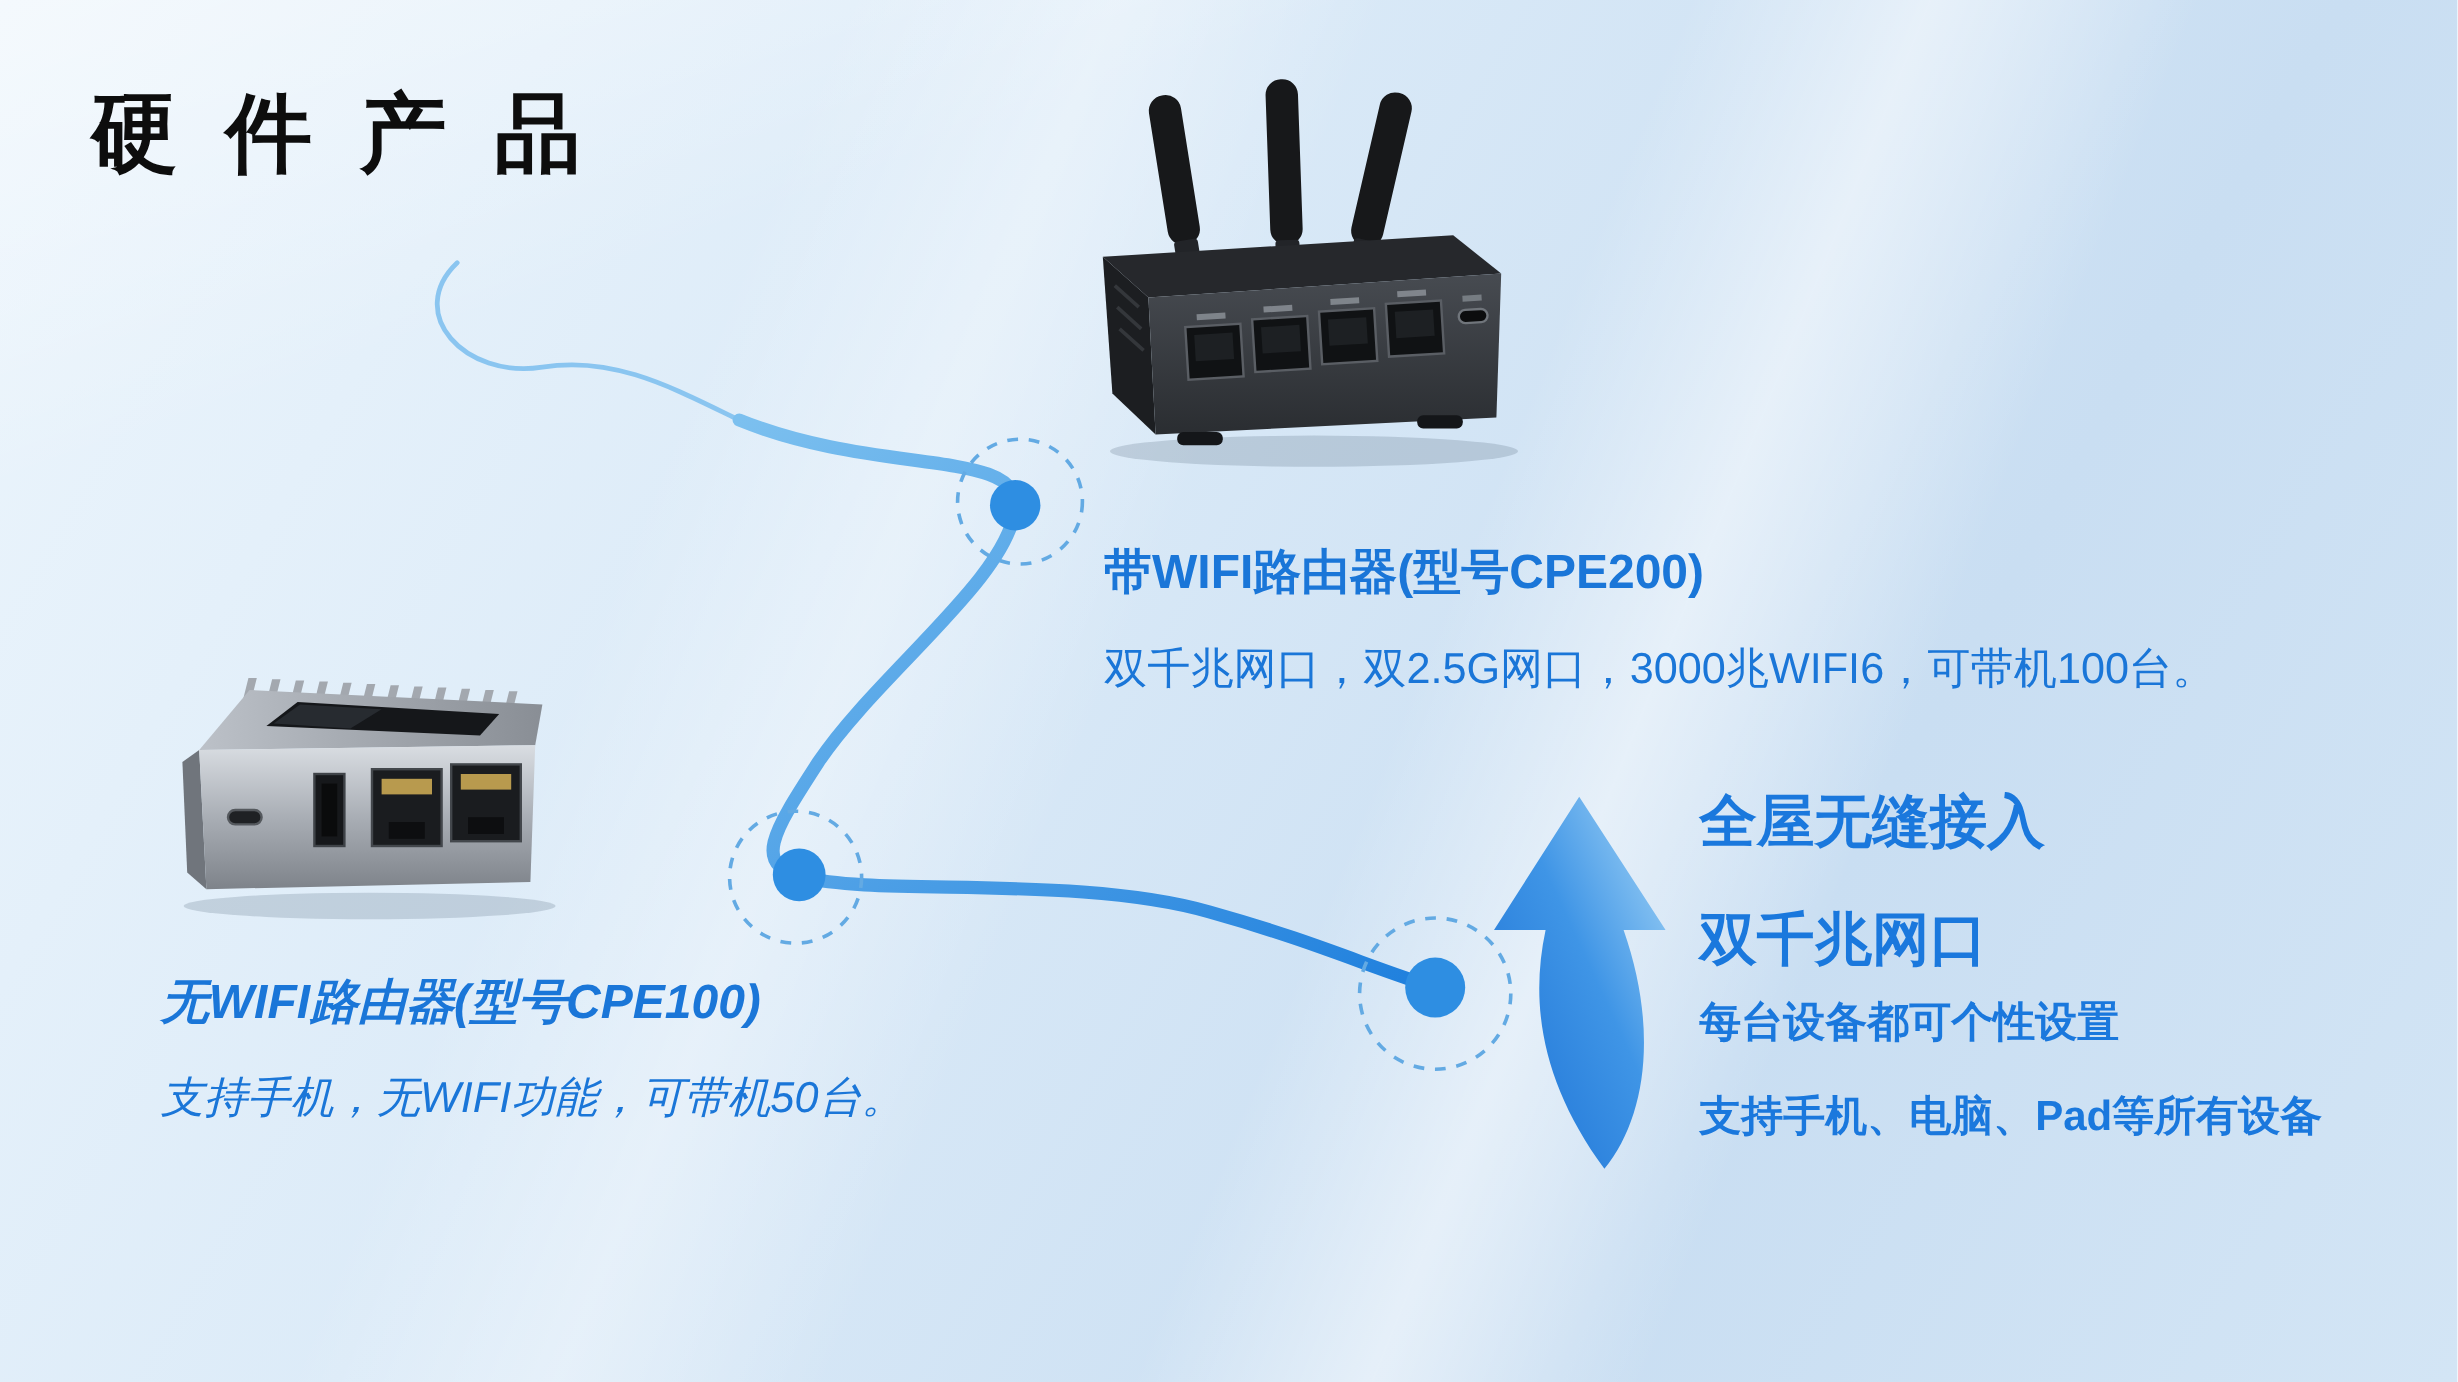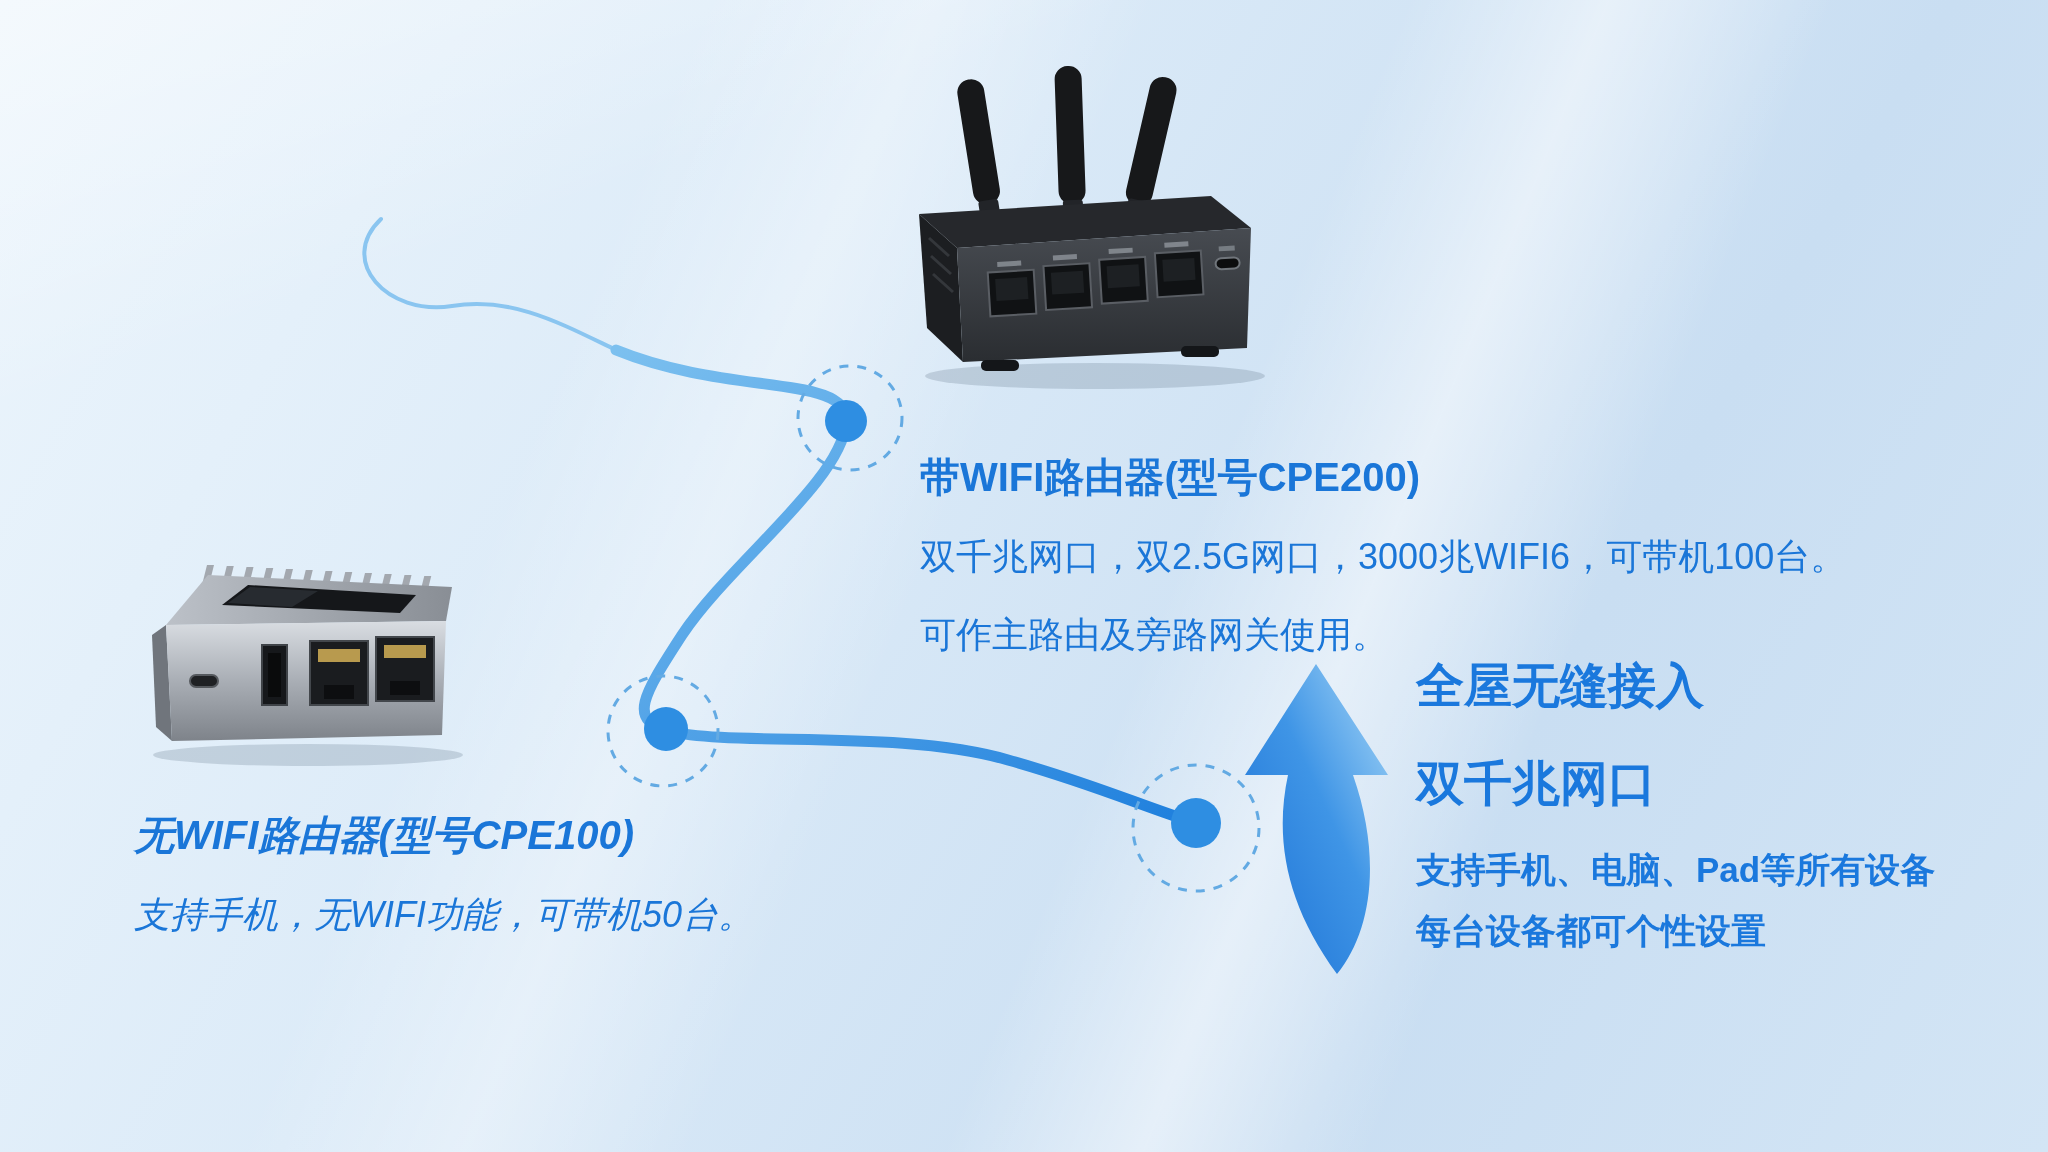--- a/index.html
+++ b/index.html
@@ -63,20 +63,21 @@
 
     <circle cx="666" cy="729" r="22" fill="#2e8ee2"></circle>
     <circle cx="663" cy="731" r="55" fill="none" stroke="#63aae3" stroke-width="3" stroke-dasharray="9 9"></circle>
 
     <circle cx="1196" cy="823" r="25" fill="#2e8ee2"></circle>
     <circle cx="1196" cy="828" r="63" fill="none" stroke="#63aae3" stroke-width="3" stroke-dasharray="9 9"></circle>
 
     <path d="M1316 664 L1245 775 L1288 775 C 1274 840, 1287 906, 1337 974 C 1372 931, 1382 858, 1353 775 L 1388 775 Z" fill="url(#arrowGrad)"></path>
   </svg>
 
+  <div class="page-title">硬 件 产 品</div>
 
   <svg class="img-wrap" style="left:895px; top:60px;" width="400" height="340" viewBox="0 0 400 340" aria-hidden="true">
     <defs>
       <linearGradient id="r2front" x1="0" y1="0" x2="0" y2="1">
         <stop offset="0" stop-color="#474b51"></stop>
         <stop offset="1" stop-color="#2a2d31"></stop>
       </linearGradient>
     </defs>
     <ellipse cx="200" cy="316" rx="170" ry="13" fill="rgba(50,70,95,0.18)"></ellipse>
     <g fill="#17181a">
@@ -166,28 +167,27 @@
       <rect x="196" y="140" width="30" height="14" fill="#0d0e10"></rect>
       <rect x="248" y="92" width="58" height="64" fill="#1a1c1f" stroke="#43474c" stroke-width="2"></rect>
       <rect x="256" y="100" width="42" height="13" fill="#b89a4e"></rect>
       <rect x="262" y="136" width="30" height="14" fill="#0d0e10"></rect>
     </g>
   </svg>
 
   <div class="info-block" style="left:920px; top:434px;">
     <div class="product-name">带WIFI路由器(型号CPE200)</div>
     <div class="product-desc">双千兆网口，双2.5G网口，3000兆WIFI6，可带机100台。</div>
-    <div class="product-desc">可作主路由及旁路网关使用。</div>
   </div>
 
   <div class="info-block" style="left:134px; top:792px;font-style:italic;">
     <div class="product-name">无WIFI路由器(型号CPE100)</div>
     <div class="product-desc">支持手机，无WIFI功能，可带机50台。</div>
   </div>
 
   <div class="features">
     <div class="feature-headline">全屋无缝接入</div>
     <div class="feature-headline second">双千兆网口</div>
+    <div class="feature-detail second">每台设备都可个性设置</div>
     <div class="feature-detail first">支持手机、电脑、Pad等所有设备</div>
-    <div class="feature-detail second">每台设备都可个性设置</div>
   </div>
 
 </div>
 
 </body></html>

